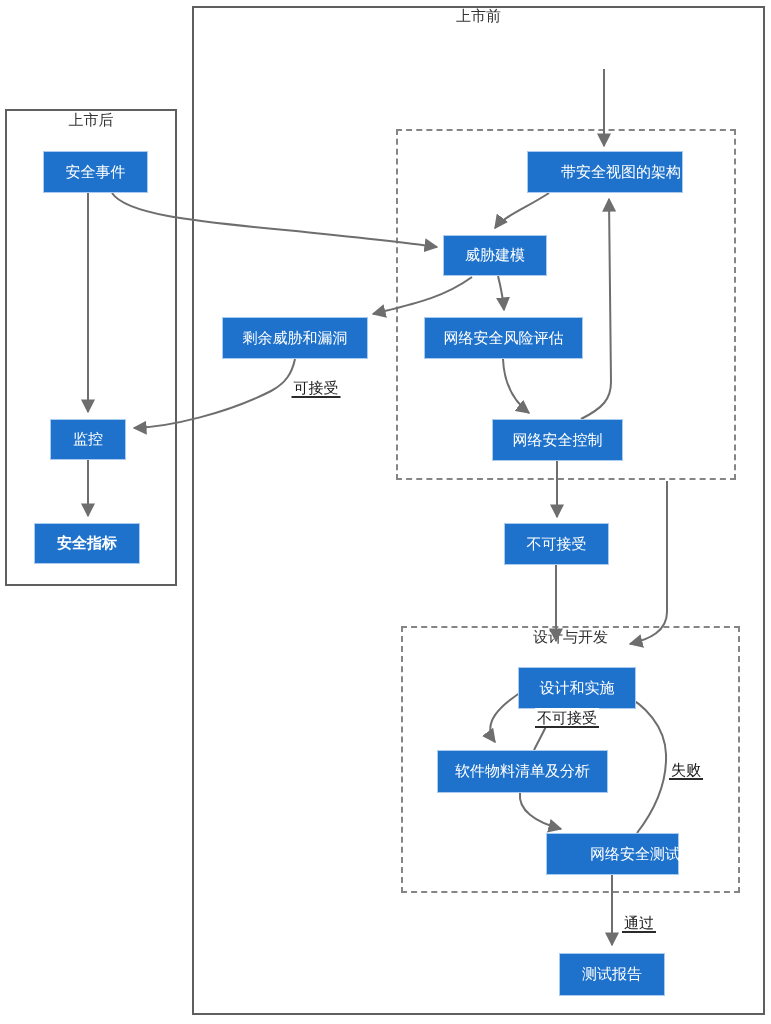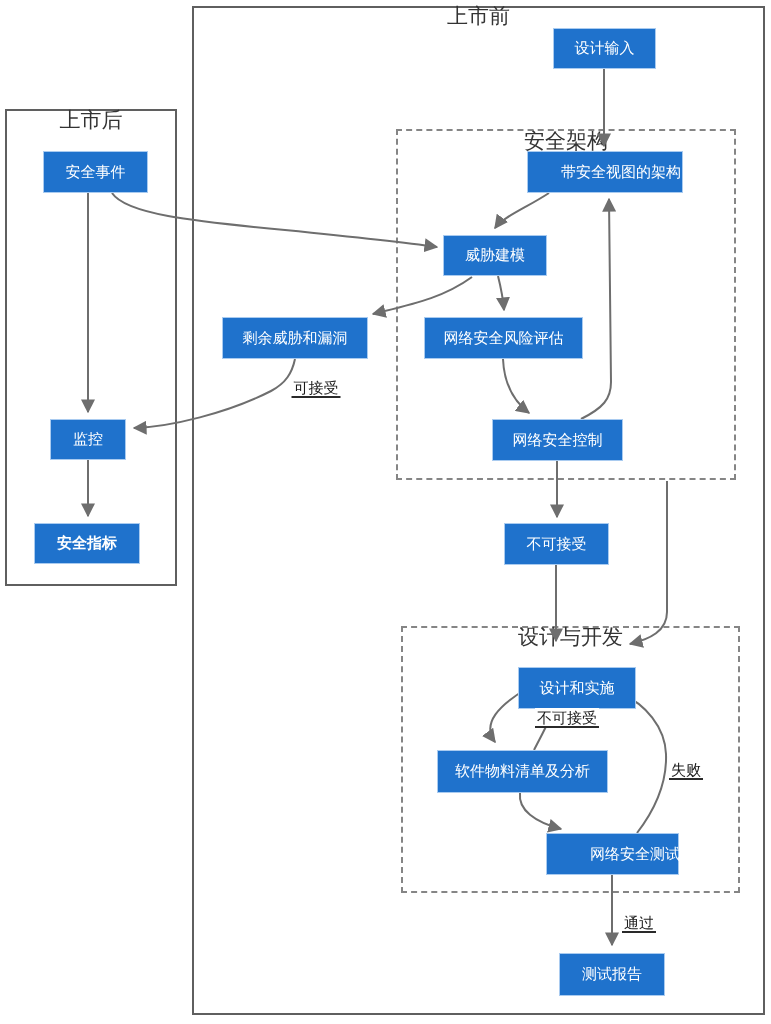--- a/index.html
+++ b/index.html
@@ -17,21 +17,21 @@
     box-sizing: border-box;
     background: transparent;
   }
   .container-box.dashed {
     border: 2px dashed var(--dashed-border, #858585);
   }
   .container-label {
     position: absolute;
     width: 100%;
     text-align: center;
-    font-size: 21px;
+    font-size: 15px;
     color: var(--label-text, #333333);
     font-weight: 400;
     line-height: 16px;
   }
   #edges { position: absolute; left: 0; top: 0; z-index: 2; }
   .node {
     position: absolute;
     box-sizing: border-box;
     background: var(--node-fill, #1f72cc);
     border: 1px solid var(--node-border, #a9cbf0);
@@ -63,21 +63,20 @@
 
 <div id="canvas">
 
   <div class="container-box" style="left:192px; top:6px; width:573px; height:1009px;"></div>
   <div class="container-label" style="left:192px; top:8px; width:573px;">上市前</div>
 
   <div class="container-box" style="left:5px; top:109px; width:172px; height:477px;"></div>
   <div class="container-label" style="left:5px; top:112px; width:172px;">上市后</div>
 
   <div class="container-box dashed" style="left:396px; top:129px; width:340px; height:351px;"></div>
-  <div class="container-label" style="left:396px; top:133px; width:340px;">安全架构</div>
 
   <div class="container-box dashed" style="left:401px; top:626px; width:339px; height:267px;"></div>
   <div class="container-label" style="left:401px; top:629px; width:339px;">设计与开发</div>
 
   <svg id="edges" width="771" height="1024" viewBox="0 0 771 1024" xmlns="http://www.w3.org/2000/svg">
     <defs>
       <marker id="arrow" viewBox="0 0 10 10" refX="9" refY="5" markerWidth="7" markerHeight="7" orient="auto-start-reverse">
         <path d="M0,0 L10,5 L0,10 z" fill="#6e6e6e"></path>
       </marker>
     </defs>
@@ -96,21 +95,20 @@
       <path marker-end="url(#arrow)" d="M534,750 C544,731 553,713 561,695"></path>
       <path marker-end="url(#arrow)" d="M637,833 C657,807 667,782 666,754 C665,727 645,704 622,694"></path>
       <path marker-end="url(#arrow)" d="M520,793 C518,810 535,822 561,829"></path>
       <path marker-end="url(#arrow)" d="M612,875 L612,945"></path>
       <path marker-end="url(#arrow)" d="M88,193 L88,412"></path>
       <path marker-end="url(#arrow)" d="M88,460 L88,516"></path>
       <path marker-end="url(#arrow)" d="M295,359 C292,373 286,383 271,391 C228,413 170,427 134,428"></path>
     </g>
   </svg>
 
-  <div class="node" style="left:553px; top:28px; width:103px; height:41px;">设计输入</div>
   <div class="node" style="left:527px; top:151px; width:156px; height:42px;padding-left:32px;">带安全视图的架构</div>
   <div class="node" style="left:443px; top:235px; width:104px; height:41px;">威胁建模</div>
   <div class="node" style="left:424px; top:317px; width:159px; height:42px;">网络安全风险评估</div>
   <div class="node" style="left:492px; top:419px; width:131px; height:42px;">网络安全控制</div>
   <div class="node" style="left:504px; top:523px; width:105px; height:42px;">不可接受</div>
   <div class="node" style="left:518px; top:647px; width:118px; height:42px;margin-top:20px;">设计和实施</div>
   <div class="node" style="left:437px; top:750px; width:171px; height:43px;">软件物料清单及分析</div>
   <div class="node" style="left:546px; top:833px; width:133px; height:42px;padding-left:45px;">网络安全测试</div>
   <div class="node" style="left:559px; top:953px; width:106px; height:43px;">测试报告</div>
   <div class="node" style="left:43px; top:151px; width:105px; height:42px;">安全事件</div>

